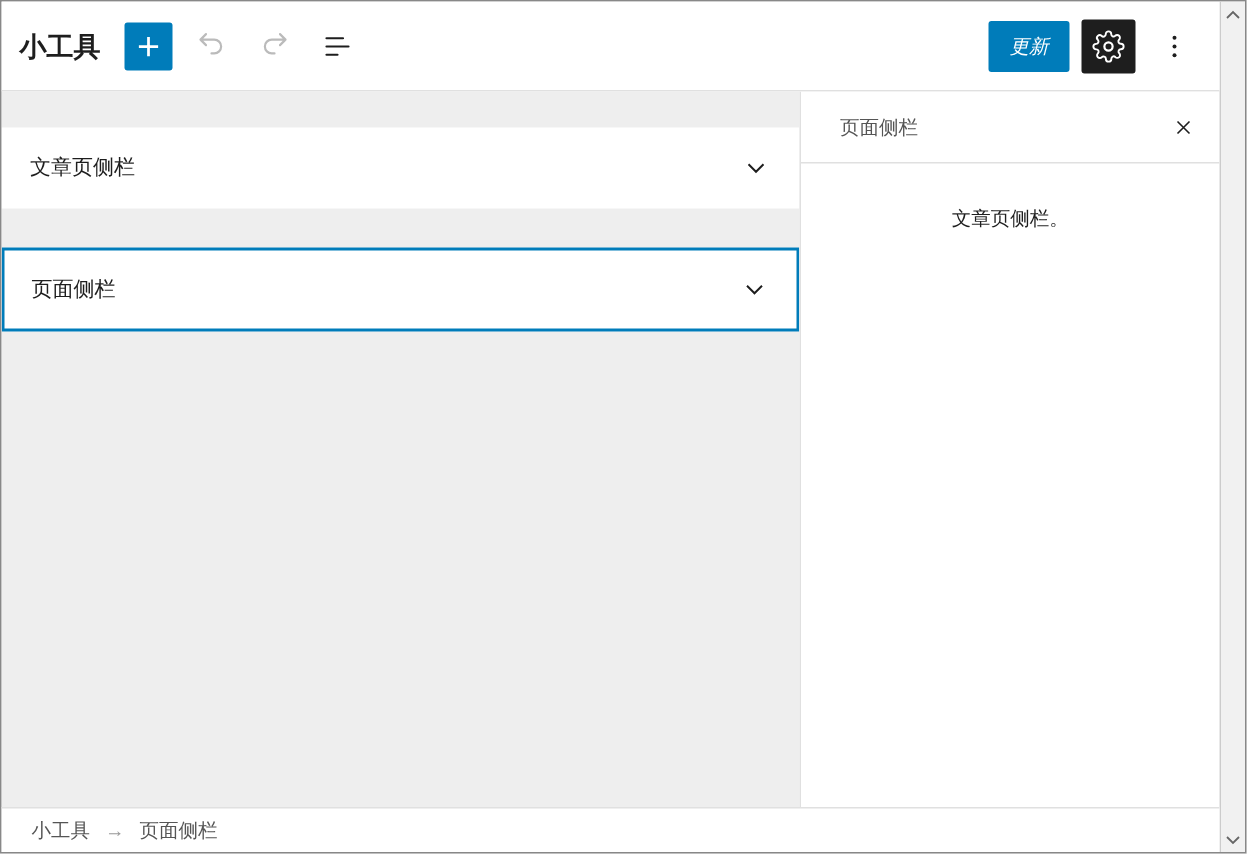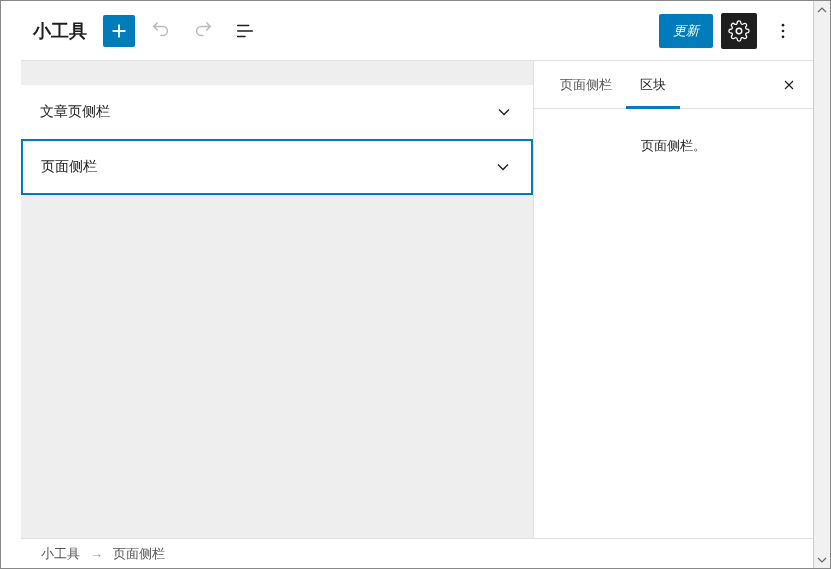--- a/index.html
+++ b/index.html
@@ -2,39 +2,39 @@
 <html><head>
   <meta charset="utf-8">
   <style>
     * { margin: 0; padding: 0; box-sizing: border-box; font-family: -apple-system, BlinkMacSystemFont, "Segoe UI", Roboto, "Helvetica Neue", Arial, sans-serif; }
     body { width: 831px; height: 569px; background: #fff; border: 1px solid #888; overflow: hidden; position: relative; }
     
     .outer { display: flex; height: 100%; }
     .scrollbar-right { width: 17px; background: #f1f1f1; border-left: 1px solid #ccc; display: flex; flex-direction: column; justify-content: space-between; align-items: center; padding: 2px 0; }
     .scrollbar-arrow { width: 13px; height: 13px; display: flex; align-items: center; justify-content: center; color: #666; font-size: 10px; }
     
-    .main-area { flex: 1; display: flex; flex-direction: column; position: relative; padding-left: 20px; }
+    .main-area { flex: 1; display: flex; flex-direction: column; position: relative; }
     
     .topbar { display: flex; align-items: center; justify-content: space-between; padding: 10px 12px; border-bottom: 1px solid #e0e0e0; background: #fff; height: 60px; }
     .topbar-left { display: flex; align-items: center; gap: 10px; }
     .page-title { font-size: 18px; font-weight: 700; color: #1e1e1e; margin-right: 6px; }
     .btn-add { width: 32px; height: 32px; background: #007cba; display: flex; align-items: center; justify-content: center; border-radius: 2px; cursor: pointer; }
     .btn-add svg { width: 22px; height: 22px; }
     .icon-btn { width: 32px; height: 32px; display: flex; align-items: center; justify-content: center; cursor: pointer; color: #1e1e1e; }
     .icon-btn.disabled { color: #bbb; cursor: default; }
     
     .topbar-right { display: flex; align-items: center; gap: 8px; font-style: italic; }
     .btn-update { background: #007cba; color: #fff; padding: 8px 14px; font-size: 13px; border-radius: 2px; cursor: pointer; }
     .btn-settings { width: 36px; height: 36px; background: #1e1e1e; display: flex; align-items: center; justify-content: center; border-radius: 2px; cursor: pointer; }
     .btn-settings svg { width: 22px; height: 22px; }
     .btn-more { width: 36px; height: 36px; display: flex; align-items: center; justify-content: center; cursor: pointer; }
     
     .content-row { flex: 1; display: flex; overflow: hidden; }
     
-    .widget-canvas { flex: 1; background: #eee; padding-top: 24px; display: flex; flex-direction: column; overflow-y: auto; }
+    .widget-canvas { flex: 1; background: #eee; padding-top: 24px; display: flex; flex-direction: column; gap: 26px; overflow-y: auto; }
     .widget-panel { background: #fff; border: 1px solid transparent; padding: 16px 18px; display: flex; align-items: center; justify-content: space-between; font-size: 14px; color: #1e1e1e; cursor: pointer; }
     .widget-panel.selected { border: 2px solid #007cba; }
     .chevron { width: 20px; height: 20px; }
     
     .sidebar { width: 280px; border-left: 1px solid #e0e0e0; background: #fff; display: flex; flex-direction: column; }
     .sidebar-tabs { display: flex; align-items: center; padding: 0 12px; border-bottom: 1px solid #e0e0e0; height: 48px; position: relative; }
     .tab { padding: 14px 14px; font-size: 13px; color: #555; cursor: pointer; position: relative; }
     .tab.active { color: #1e1e1e; font-weight: 500; }
     .tab.active::after { content: ""; position: absolute; left: 0; right: 0; bottom: -1px; height: 3px; background: #007cba; }
     .close-tab { position: absolute; right: 12px; top: 50%; transform: translateY(-50%); cursor: pointer; width: 24px; height: 24px; display: flex; align-items: center; justify-content: center; }
@@ -104,29 +104,28 @@
           <span>页面侧栏</span>
           <svg class="chevron" viewBox="0 0 24 24" fill="none">
               <path d="M6 9l6 6 6-6" stroke="#1e1e1e" stroke-width="1.6"></path>
             </svg>
         </div>
       </div>
 
       <div class="sidebar">
         <div class="sidebar-tabs">
           <div class="tab">页面侧栏</div>
-          <div class="tab active">区块</div>
           <div class="close-tab">
             <svg width="16" height="16" viewBox="0 0 24 24" fill="none">
                 <path d="M6 6l12 12M18 6L6 18" stroke="#1e1e1e" stroke-width="1.6"></path>
               </svg>
           </div>
         </div>
         <div class="sidebar-body">
-          <span>页面侧栏。</span>
+          <span>文章页侧栏。</span>
         </div>
       </div>
 
     </div>
 
     <div class="footer-bar">
       <span>小工具</span>
       <span class="breadcrumb-sep">→</span>
       <span>页面侧栏</span>
     </div>

